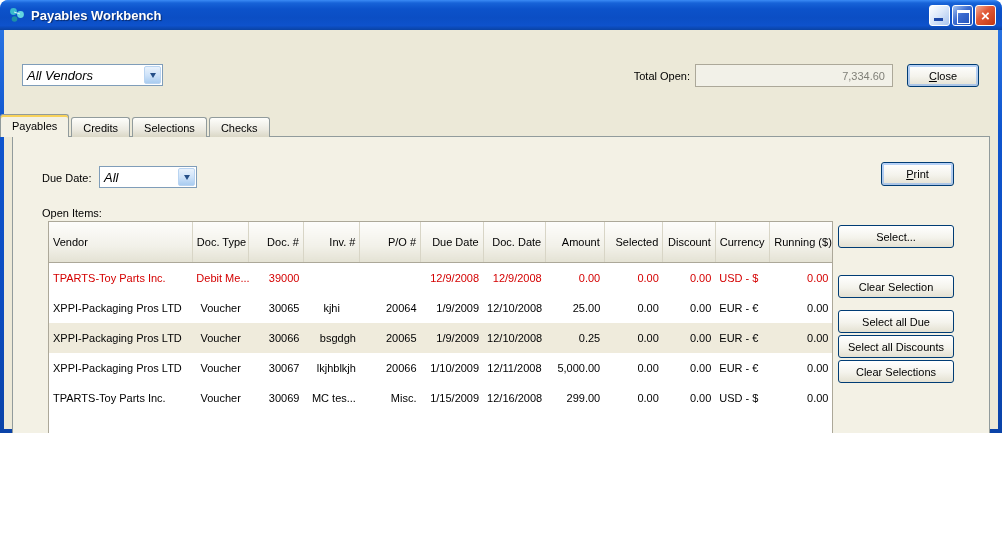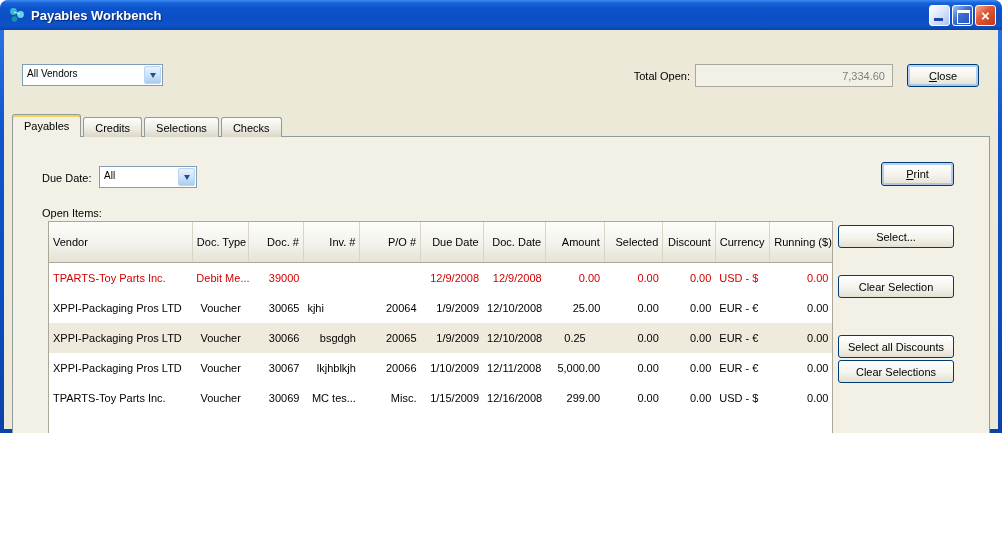--- a/index.html
+++ b/index.html
@@ -54,37 +54,37 @@
     display:flex; align-items:center; justify-content:center;
     cursor:default; font-family:"Liberation Sans",sans-serif;
   }
   .xp-btn.default { box-shadow: inset 0 0 0 2px rgba(133,179,242,.6); }
   .ak { text-decoration: underline; }
 
   .combo {
     background:#fff; border:1px solid #7F9DB9;
     display:flex; align-items:stretch;
   }
-  .combo .val { flex:1; font-size:10px; padding:3px 0 0 4px; overflow:hidden; white-space:nowrap; }
+  .combo .val { flex:1; font-size:13px; padding:3px 0 0 4px; overflow:hidden; white-space:nowrap;font-style:italic; }
   .combo .drop {
     width:17px; margin:1px; border:1px solid #B9D4F1; border-radius:2px;
     background: linear-gradient(180deg,#E9F2FC 0%,#CFE3F9 50%,#A9CCF0 100%);
     display:flex; align-items:center; justify-content:center;
   }
   .combo .drop::after { content:""; width:0; height:0; border:3px solid transparent; border-top:5px solid #254F88; margin-top:4px; }
 
   .ro-field {
     background:#F2F1E8; border:1px solid #ACA899;
     font-size:11px; color:#7F7F77;
     display:flex; align-items:center; justify-content:flex-end;
     padding:0 7px;
   }
 
   
-  .tabstrip { position:absolute; left:12px; top:114px; height:23px; display:flex; align-items:flex-end; z-index:3; }
+  .tabstrip { position:absolute; left:0; top:114px; height:23px; display:flex; align-items:flex-end; z-index:3; }
   .tab {
     border:1px solid #919B9C; border-bottom:none; border-radius:3px 3px 0 0;
     background: linear-gradient(180deg,#FEFEFB 0%,#ECEAE1 60%,#DAD7C6 100%);
     height:20px; padding:0 11px; font-size:11px;
     display:flex; align-items:center; margin-right:2px; cursor:default;
   }
   .tab.active {
     height:23px; background:#F3F1E5;
     box-shadow: inset 0 2px 0 #F8D25A;
     position:relative; z-index:4;
@@ -221,52 +221,52 @@
             <td style="text-align: right;">0.00</td>
             <td style="text-align: right;">0.00</td>
             <td style="text-align: right;">0.00</td>
             <td style="text-align: left;">USD - $</td>
             <td style="text-align: right;">0.00</td>
           </tr>
           <tr>
             <td style="text-align: left;">XPPI-Packaging Pros LTD</td>
             <td style="text-align: center;">Voucher</td>
             <td style="text-align: right;">30065</td>
-            <td style="text-align: left;">kjhi</td>
+            <td style="text-align: center;">kjhi</td>
             <td style="text-align: right;">20064</td>
             <td style="text-align: right;">1/9/2009</td>
             <td style="text-align: right;">12/10/2008</td>
             <td style="text-align: right;">25.00</td>
             <td style="text-align: right;">0.00</td>
             <td style="text-align: right;">0.00</td>
             <td style="text-align: left;">EUR - €</td>
             <td style="text-align: right;">0.00</td>
           </tr>
           <tr class="selected">
             <td style="text-align: left;">XPPI-Packaging Pros LTD</td>
             <td style="text-align: center;">Voucher</td>
             <td style="text-align: right;">30066</td>
             <td style="text-align: right;">bsgdgh</td>
             <td style="text-align: right;">20065</td>
             <td style="text-align: right;">1/9/2009</td>
             <td style="text-align: right;">12/10/2008</td>
-            <td style="text-align: center;">0.25</td>
+            <td style="text-align: right;">0.25</td>
             <td style="text-align: right;">0.00</td>
             <td style="text-align: right;">0.00</td>
             <td style="text-align: left;">EUR - €</td>
             <td style="text-align: right;">0.00</td>
           </tr>
           <tr>
             <td style="text-align: left;">XPPI-Packaging Pros LTD</td>
             <td style="text-align: center;">Voucher</td>
             <td style="text-align: right;">30067</td>
             <td style="text-align: right;">lkjhblkjh</td>
             <td style="text-align: right;">20066</td>
             <td style="text-align: right;">1/10/2009</td>
-            <td style="text-align: left;">12/11/2008</td>
+            <td style="text-align: center;">12/11/2008</td>
             <td style="text-align: right;">5,000.00</td>
             <td style="text-align: right;">0.00</td>
             <td style="text-align: right;">0.00</td>
             <td style="text-align: left;">EUR - €</td>
             <td style="text-align: right;">0.00</td>
           </tr>
           <tr>
             <td style="text-align: left;">TPARTS-Toy Parts Inc.</td>
             <td style="text-align: center;">Voucher</td>
             <td style="text-align: right;">30069</td>
@@ -279,20 +279,21 @@
             <td style="text-align: right;">0.00</td>
             <td style="text-align: left;">USD - $</td>
             <td style="text-align: right;">0.00</td>
           </tr>
         </tbody>
     </table>
   </div>
 
   <div class="xp-btn abs" style="left:838px; top:225px; width:116px; height:23px; z-index:5;">Select...</div>
   <div class="xp-btn abs" style="left:838px; top:275px; width:116px; height:23px; z-index:5;">Clear Selection</div>
+  <div class="xp-btn abs" style="left:838px; top:310px; width:116px; height:23px; z-index:5;">Select all Due</div>
   <div class="xp-btn abs" style="left:838px; top:335px; width:116px; height:23px; z-index:5;">Select all Discounts</div>
   <div class="xp-btn abs" style="left:838px; top:360px; width:116px; height:23px; z-index:5;">Clear Selections</div>
 
   <div class="label abs" style="left:42px; top:493px; z-index:5;">Use default Bank Account:</div>
   <div class="combo abs" style="left:198px; top:487px; width:207px; height:22px; z-index:5;">
     <div class="val"></div>
     <div class="drop"></div>
   </div>
 
 </div>

